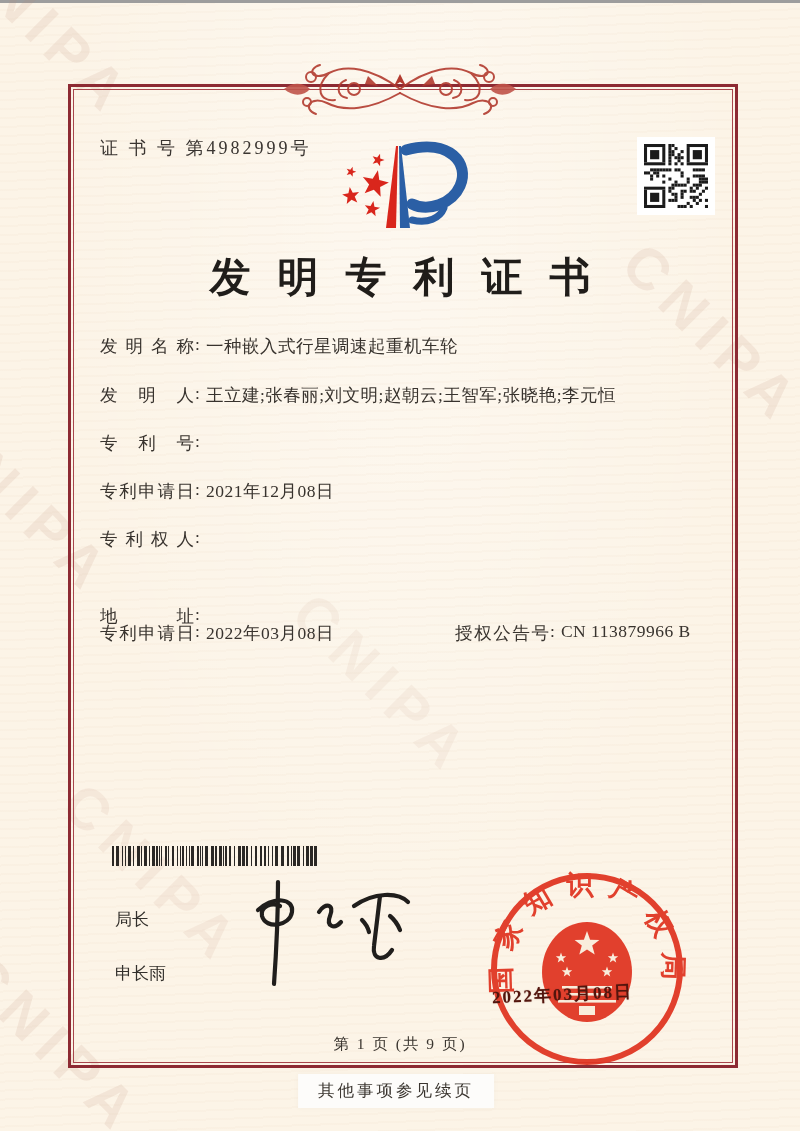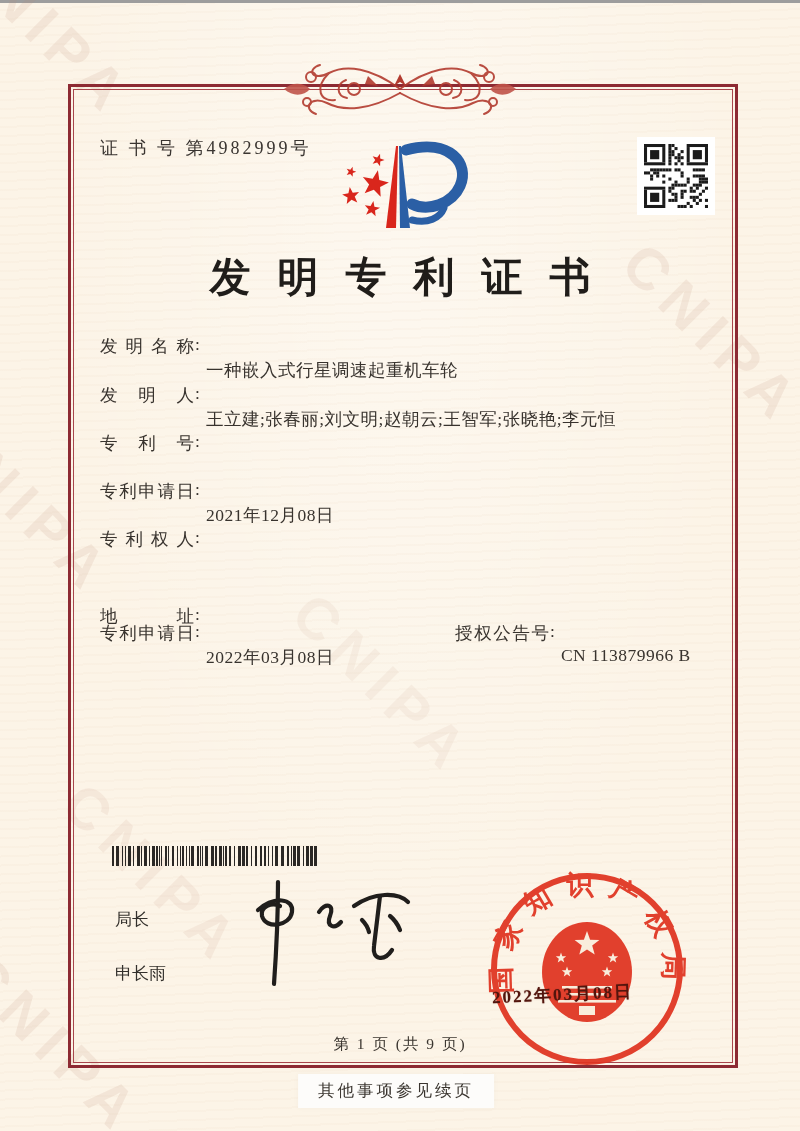--- a/index.html
+++ b/index.html
@@ -50,21 +50,21 @@
     position:absolute;left:0;top:250px;width:800px;text-align:center;
     font-size:41px;font-weight:600;letter-spacing:27px;text-indent:27px;color:#201d1a;
   }
   
   .field-row{position:absolute;left:100px;font-size:17.5px;color:#38332e;display:flex;}
   .field-row .lbl{
     display:inline-block;width:94px;text-align:justify;text-align-last:justify;
     -moz-text-align-last:justify;
   }
   .field-row .colon{margin:0 6px 0 1px;}
-  .field-row .val{letter-spacing:.5px;white-space:nowrap;margin-top:24px;}
+  .field-row .val{letter-spacing:.5px;white-space:nowrap;}
   
   .body-text{
     position:absolute;left:99px;top:657px;width:618px;
     font-size:16.5px;line-height:29px;text-align:justify;color:#3a342e;
   }
   .body-text p{margin:0 0 1px 0;text-indent:2em;}
   
   .barcode{position:absolute;left:112px;top:846px;width:208px;height:20px;display:flex;align-items:stretch;}
   .barcode .bar{background:#2b2825;}
   .barcode .gap{background:transparent;}

